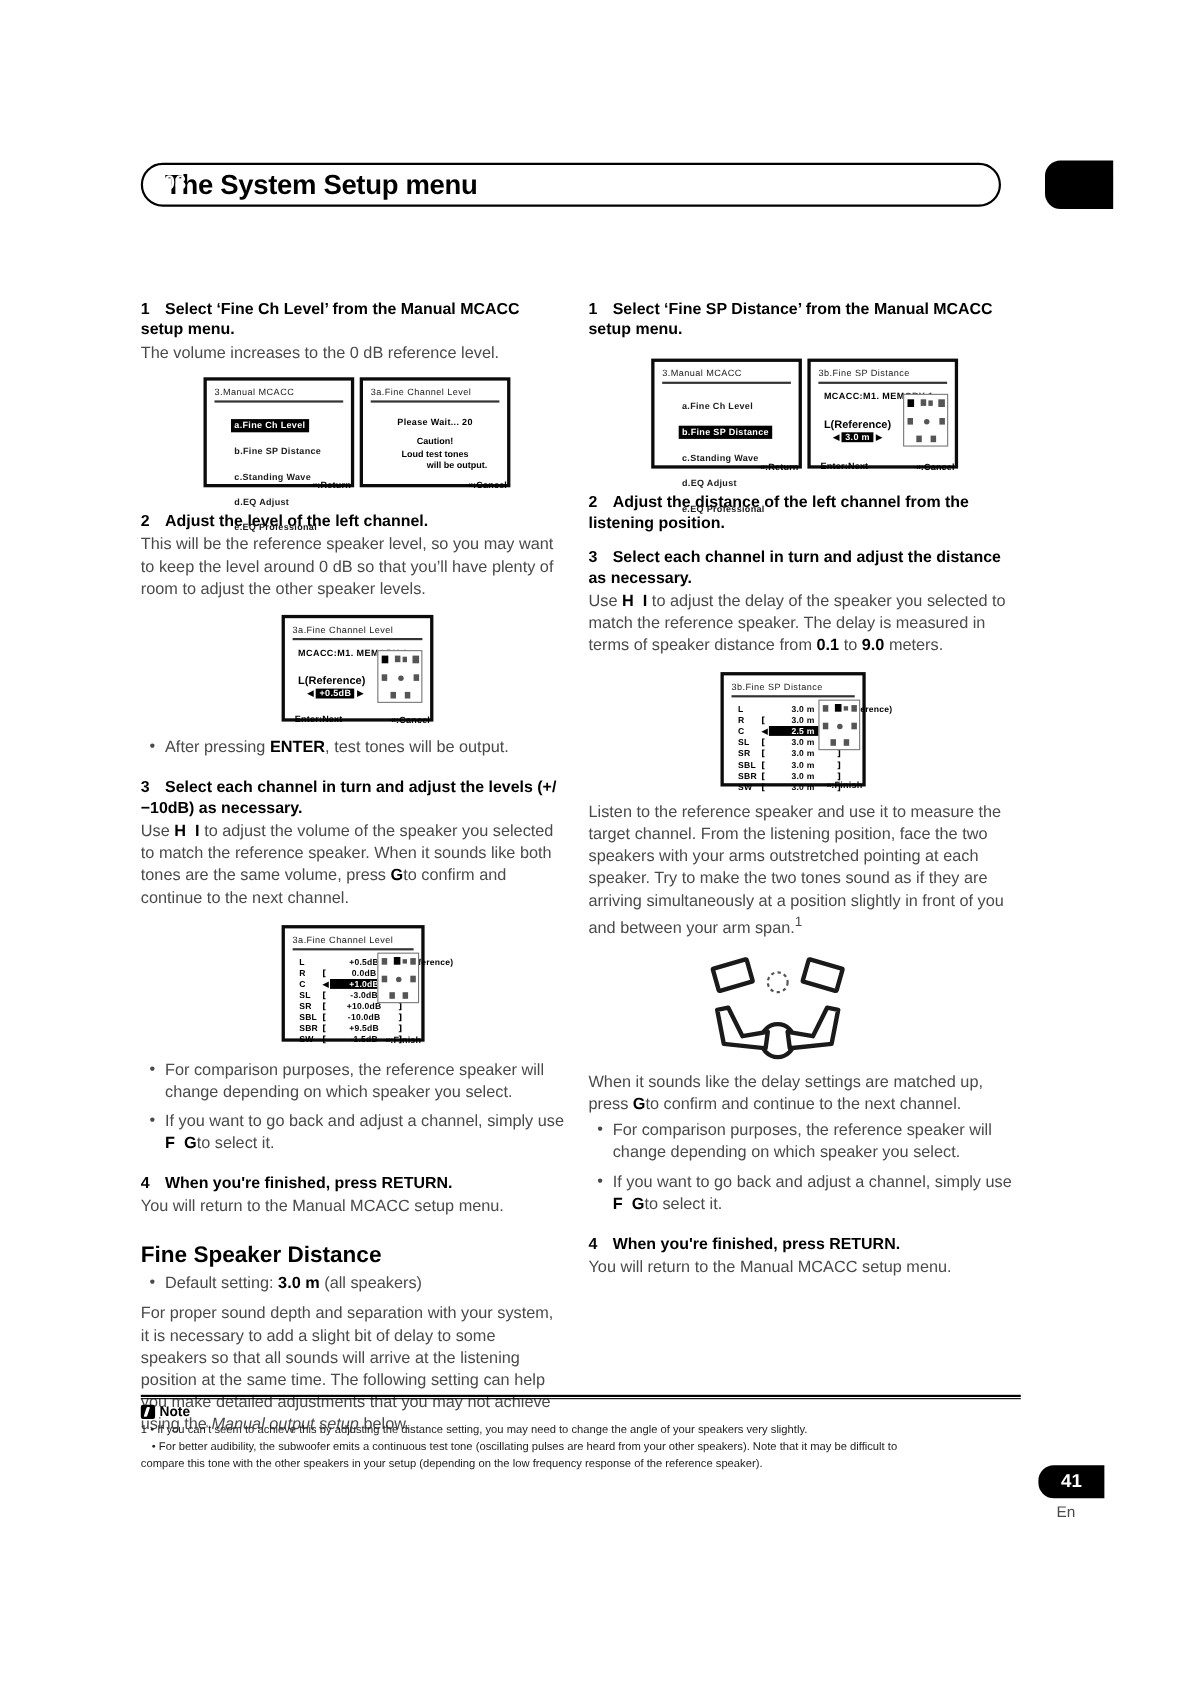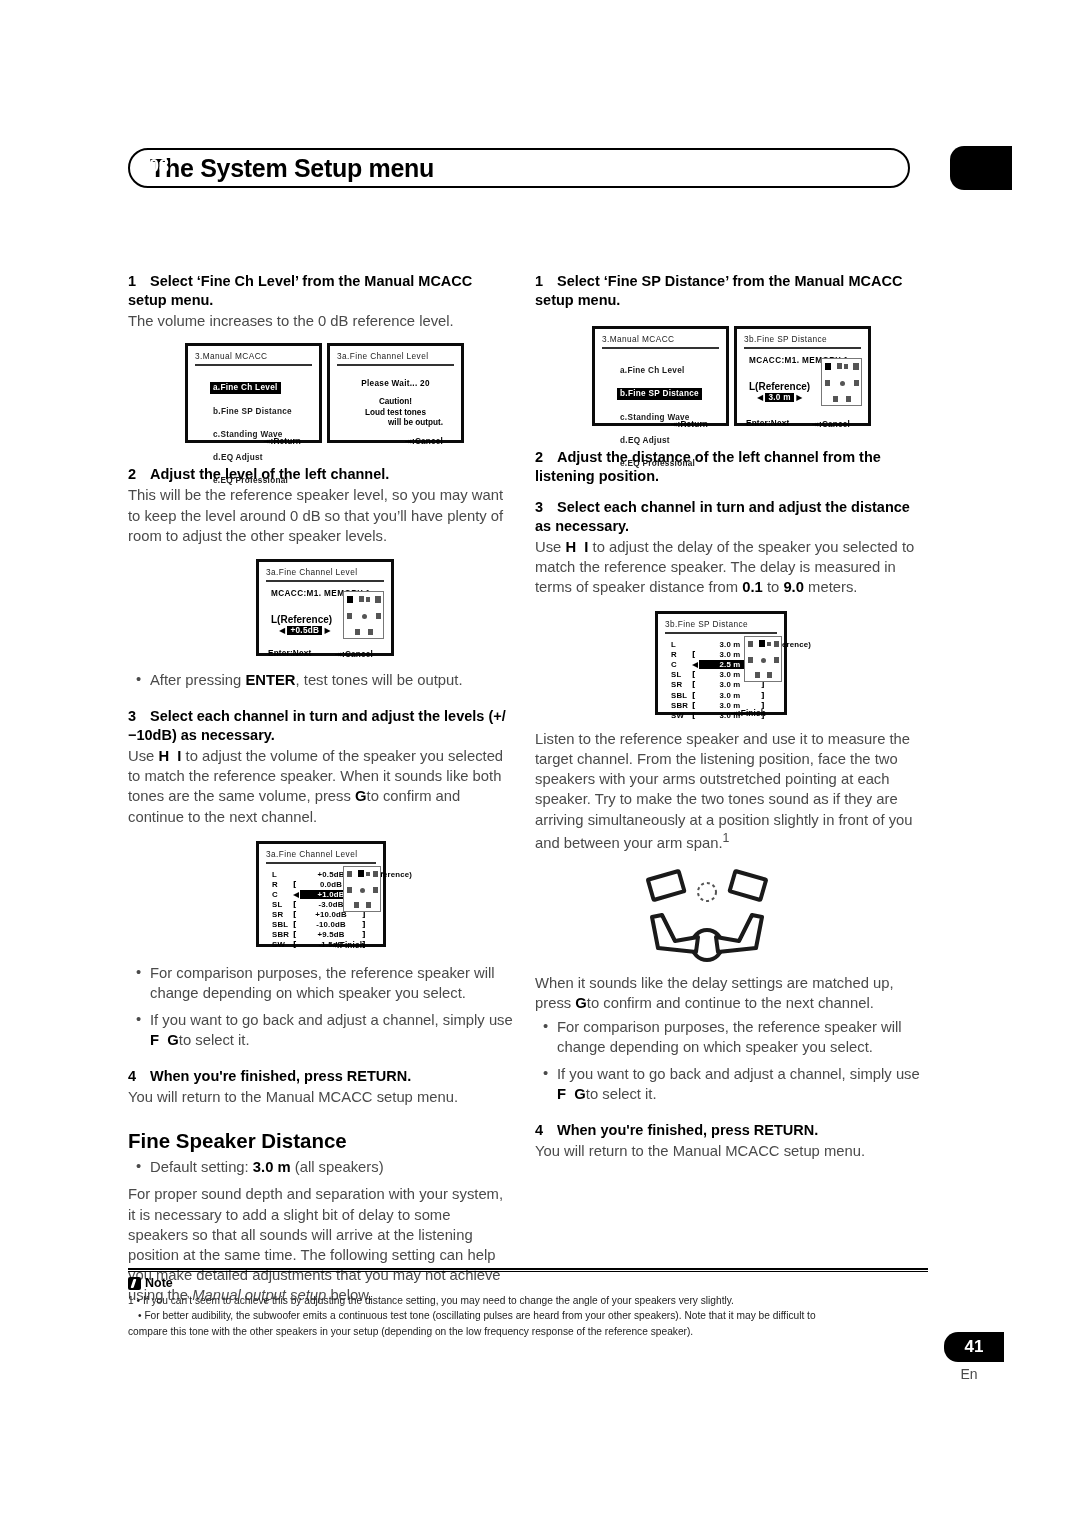--- a/index.html
+++ b/index.html
@@ -85,21 +85,21 @@
     line-height:1.45; color:#1a1a1a; display:inline-block; padding:0 3px;
   }
   .menu-list .row { line-height:1.45; }
   .menu-list .sel { background:#000; color:#fff; }
 
   .lcd-foot {
     position:absolute; bottom:4px; left:0; right:0;
     font-size:8.2px; font-weight:bold; letter-spacing:0.2px;
   }
   .lcd-foot .left  { position:absolute; left:9px; }
-  .lcd-foot .right { position:absolute; right:18px; }
+  .lcd-foot .right { position:absolute; right:0; }
   .ret-ico { font-family:"DejaVu Sans", sans-serif; font-weight:bold; }
 
   .wait-block { text-align:center; padding-top:13px; }
   .wait-line { font-size:8.2px; font-weight:bold; letter-spacing:0.3px; }
   .caution   { font-size:8.2px; font-weight:bold; margin-top:9px; }
   .loud      { font-size:8.2px; font-weight:bold; margin-top:2px; }
   .loud2     { font-size:8.2px; font-weight:bold; margin-top:1px; padding-left:40px; }
 
   .mcacc-line { font-size:8.2px; font-weight:bold; letter-spacing:0.4px; padding:7px 0 0 12px; }
   .ref-label  { font-size:10px; font-weight:bold; padding:16px 0 0 12px; }

